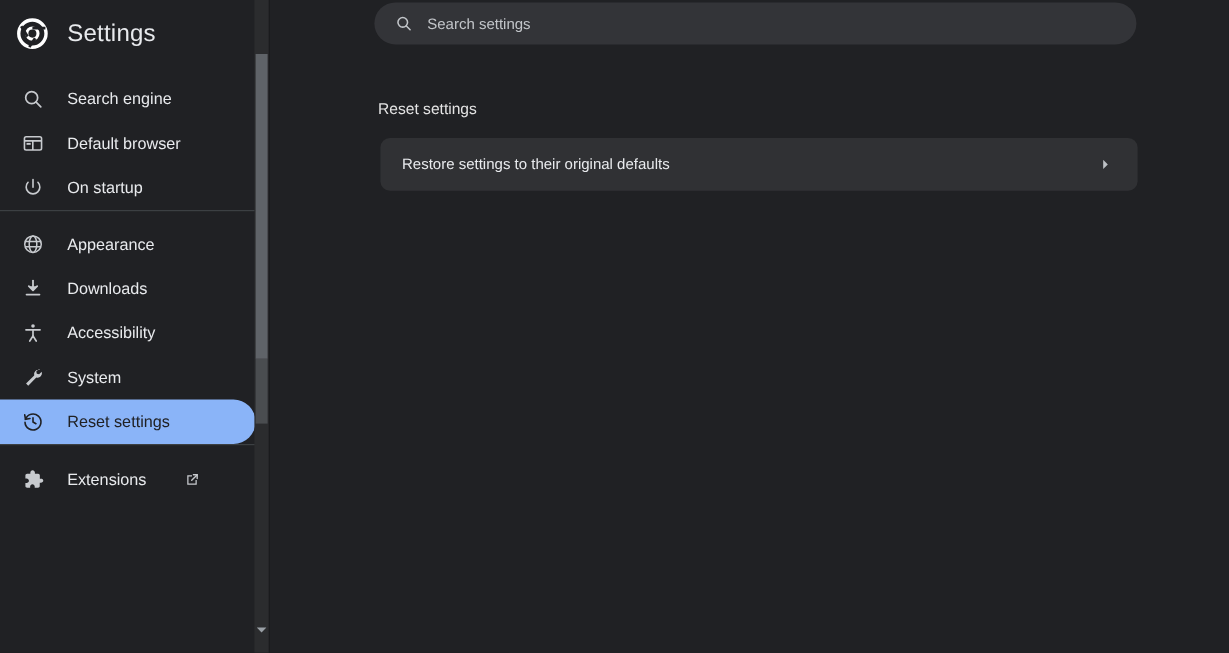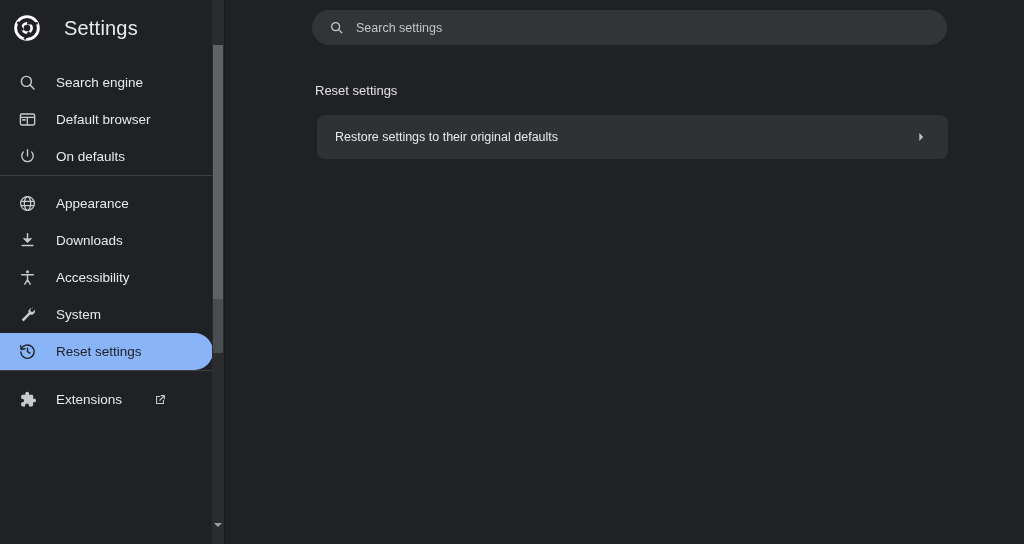--- a/index.html
+++ b/index.html
@@ -10,21 +10,21 @@
     overflow:hidden;
   }
   .app { position:relative; width:1024px; height:544px; background:#202124; }
 
   
   .sidebar {
     position:absolute; left:0; top:0; width:213px; height:544px;
     background:#202124;
   }
   .brand {
-    display:flex; align-items:center; height:56px; padding-left:14px; gap:24px;
+    display:flex; align-items:center; height:56px; padding-left:14px; gap:16px;
   }
   .brand-logo { width:26px; height:26px; flex:none; }
   .brand-title {
     font-size:20px; color:#e8eaed; letter-spacing:.2px; font-weight:400;
   }
 
   .nav-group { padding-top:8px; }
   .nav-group.g2 { padding-top:9px; }
   .nav-group.g3 { padding-top:10px; }
 
@@ -87,21 +87,21 @@
 
   .sidebar-edge {
     position:absolute; left:224px; top:0; width:1px; height:544px;
     background:#1a1b1d;
   }
 
   
   .main { position:absolute; left:225px; top:0; right:0; bottom:0; }
 
   .searchbar {
-    position:absolute; left:87px; top:10px; width:635px; height:35px;
+    position:absolute; left:87px; top:2px; width:635px; height:35px;
     background:#333438; border-radius:18px;
     display:flex; align-items:center; padding-left:17px; gap:12px;
     cursor:text;
   }
   .search-icon { width:15px; height:15px; color:#c2c5c9; flex:none; }
   .search-input {
     flex:1; background:transparent; border:none; outline:none;
     font-family:"Liberation Sans", sans-serif;
     font-size:12.5px; color:#e8eaed;
   }
@@ -171,21 +171,21 @@
         <span class="nav-label">Default browser</span>
       </div>
 
       <div class="nav-item">
         <span class="nav-icon">
           <svg viewBox="0 0 24 24" width="19" height="19" fill="none" stroke="currentColor" stroke-width="1.7" stroke-linecap="round">
             <path d="M12 3.4 V11.4"></path>
             <path d="M17.2 6.2a7.2 7.2 0 1 1-10.4 0"></path>
           </svg>
         </span>
-        <span class="nav-label">On defaults</span>
+        <span class="nav-label">On startup</span>
       </div>
     </div>
 
     <div class="divider"></div>
 
     <div class="nav-group g2">
 
       <div class="nav-item">
         <span class="nav-icon">
           <svg viewBox="0 0 24 24" width="19" height="19" fill="none" stroke="currentColor" stroke-width="1.6">

